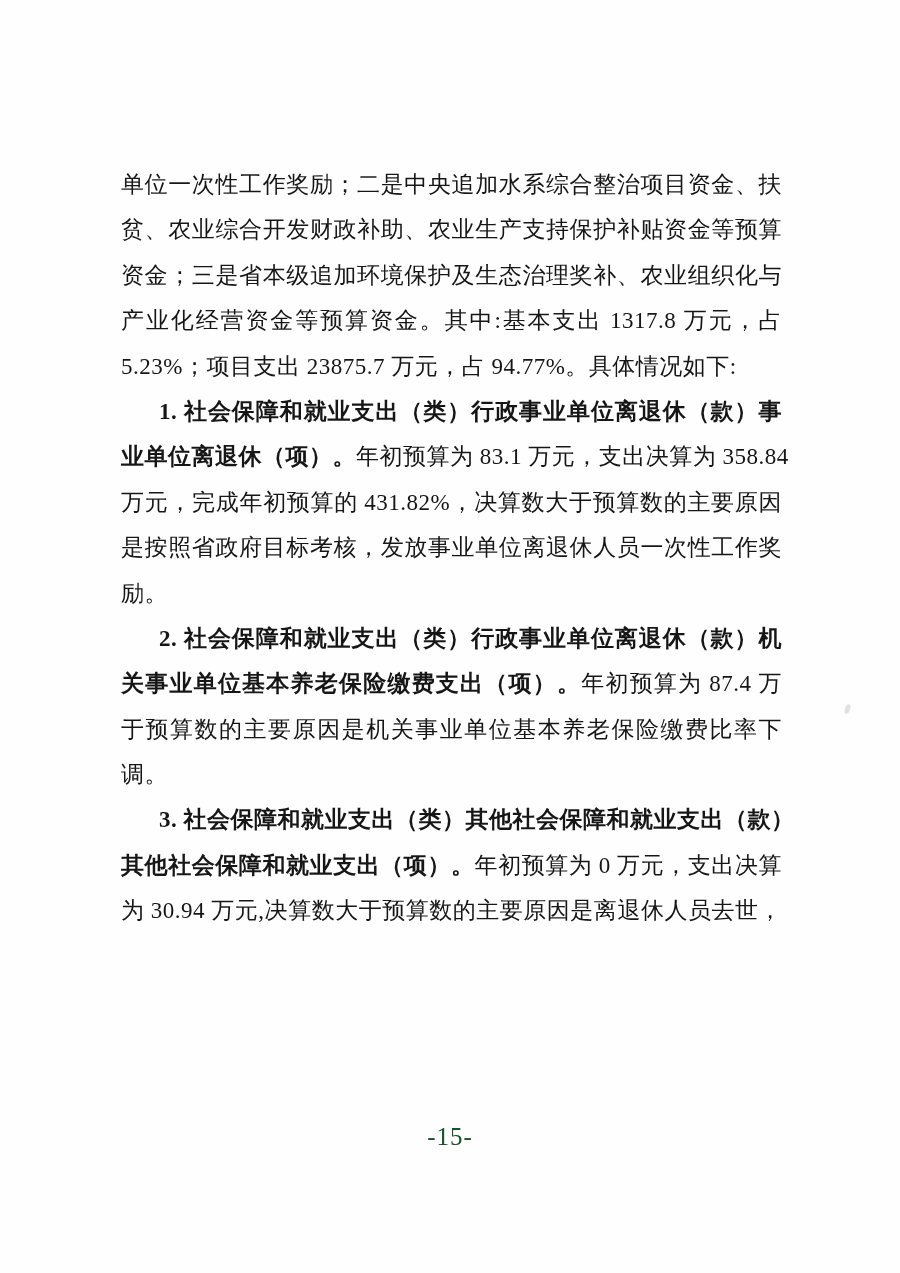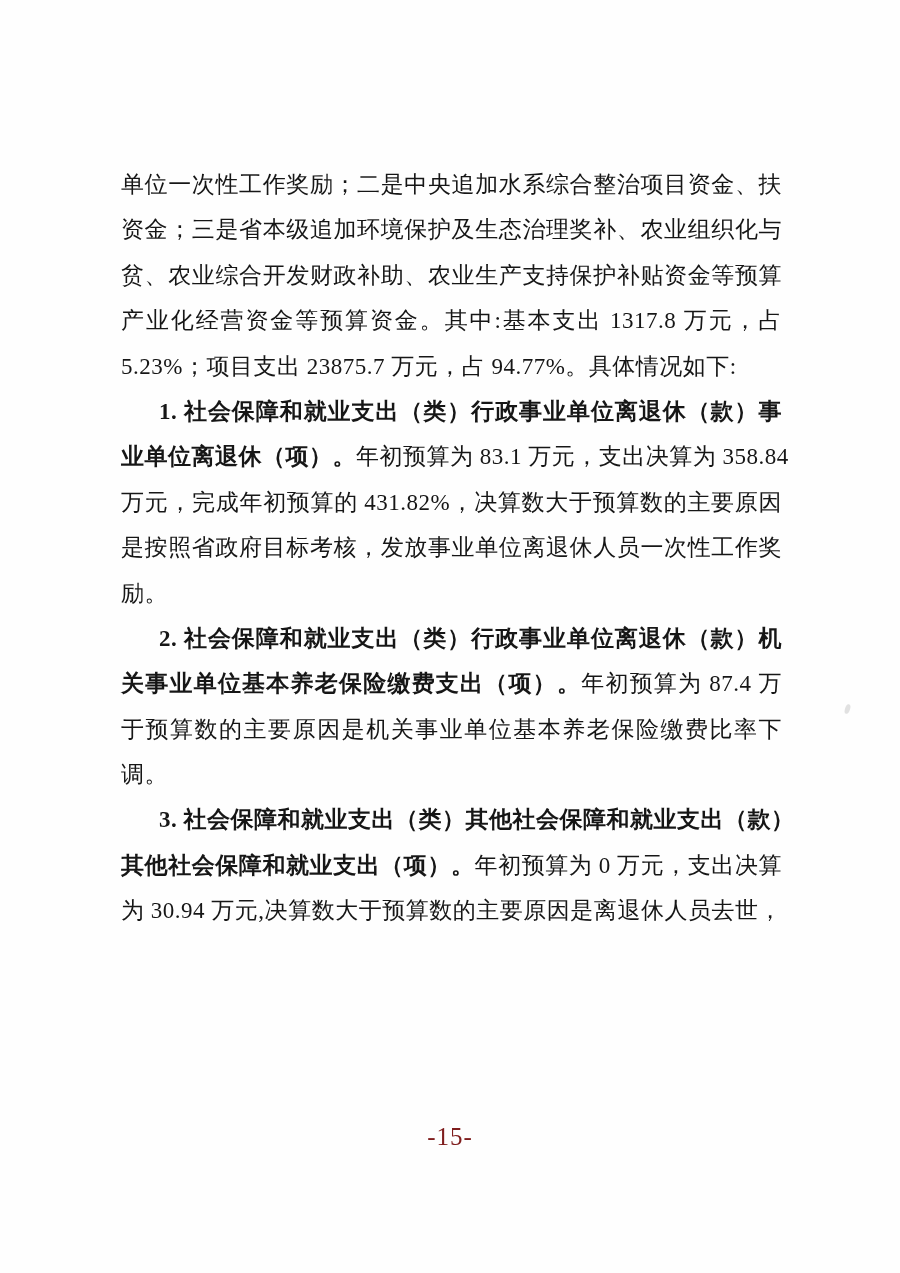--- a/index.html
+++ b/index.html
@@ -40,21 +40,21 @@
   .seg-bold { font-weight: 700; }
   .pageno {
     position: absolute;
     left: 0;
     top: 1121px;
     width: 100%;
     text-align: center;
     font-size: 25px;
     line-height: 32px;
     letter-spacing: 1px;
-    color: #7f1d1d;
+    color: #14532d;
   }
   .artifact {
     position: absolute;
     left: 845px;
     top: 704px;
     width: 5px;
     height: 10px;
     border-radius: 50% 50% 50% 50%;
     background: #c9c9c9;
     opacity: 0.55;
@@ -63,22 +63,22 @@
 </style>
 </head>
 <body>
 
 <div class="page">
 
   <div class="textblock">
 
     <div>
       <div class="line"><span class="seg-bold"></span><span>单位一次性工作奖励；二是中央追加水系综合整治项目资金、扶</span></div>
+      <div class="line"><span class="seg-bold"></span><span>贫、农业综合开发财政补助、农业生产支持保护补贴资金等预算</span></div>
       <div class="line"><span class="seg-bold"></span><span>资金；三是省本级追加环境保护及生态治理奖补、农业组织化与</span></div>
-      <div class="line"><span class="seg-bold"></span><span>贫、农业综合开发财政补助、农业生产支持保护补贴资金等预算</span></div>
       <div class="line"><span class="seg-bold"></span><span>产业化经营资金等预算资金。其中:基本支出 1317.8 万元，占</span></div>
       <div class="line left"><span class="seg-bold"></span><span>5.23%；项目支出 23875.7 万元，占 94.77%。具体情况如下:</span></div>
     </div>
 
     <div>
       <div class="line ind1"><span class="seg-bold">1. 社会保障和就业支出（类）行政事业单位离退休（款）事</span><span></span></div>
       <div class="line"><span class="seg-bold">业单位离退休（项）。</span><span>年初预算为 83.1 万元，支出决算为 358.84</span></div>
       <div class="line"><span class="seg-bold"></span><span>万元，完成年初预算的 431.82%，决算数大于预算数的主要原因</span></div>
       <div class="line"><span class="seg-bold"></span><span>是按照省政府目标考核，发放事业单位离退休人员一次性工作奖</span></div>
       <div class="line left"><span class="seg-bold"></span><span>励。</span></div>

